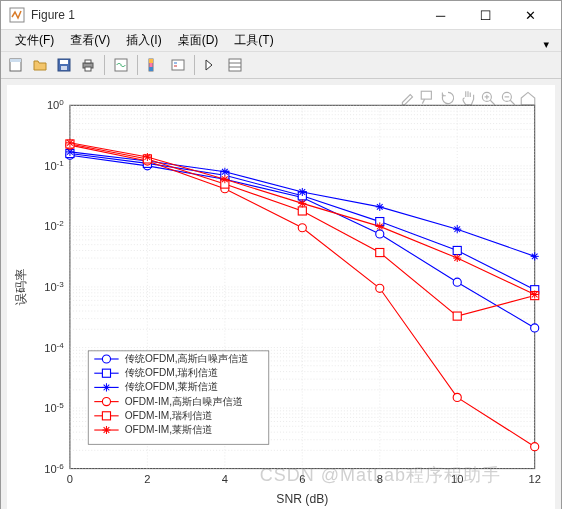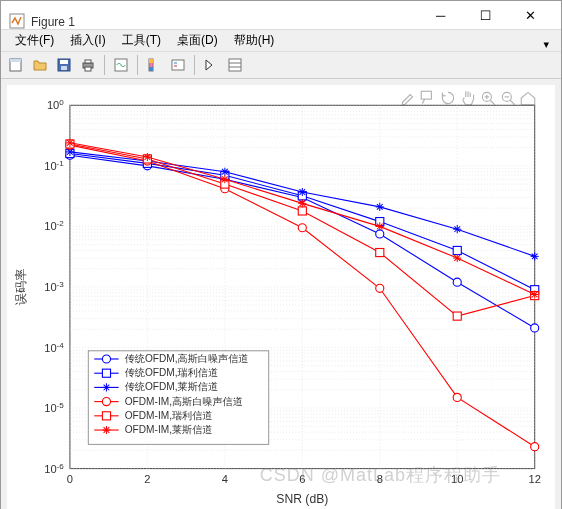--- a/index.html
+++ b/index.html
@@ -1,18 +1,18 @@
 <!DOCTYPE html>
 <html><head>
 <meta charset="utf-8">
 <style>
 *{box-sizing:border-box;margin:0;padding:0;font-family:"Microsoft YaHei","Segoe UI",sans-serif}
 body{background:#f0f0f0;width:562px;height:509px;overflow:hidden}
 .window{width:562px;height:509px;background:#fff;display:flex;flex-direction:column;border:1px solid #999}
-.titlebar{height:30px;background:#fff;display:flex;align-items:flex-end;padding:0 8px;border-bottom:1px solid #ddd}
+.titlebar{height:30px;background:#fff;display:flex;align-items:center;padding:0 8px;border-bottom:1px solid #ddd}
 .app-icon{width:16px;height:16px;margin-right:6px}
 .title{flex:1;font-size:12px;color:#333}
 .win-btns{display:flex;gap:0}
 .win-btn{width:45px;height:28px;display:flex;align-items:center;justify-content:center;font-size:13px;cursor:pointer}
 .menubar{height:24px;display:flex;align-items:flex-end;padding:0 6px;border-bottom:1px solid #ddd;background:#f0f0f0}
 .menu-item{padding:2px 8px;font-size:12px;cursor:pointer}
 .menu-arrow{margin-left:auto;font-size:11px;padding:0 6px;cursor:pointer}
 .toolbar{height:28px;display:flex;align-items:center;padding:2px 4px;border-bottom:1px solid #ccc;background:#f0f0f0;gap:2px}
 .tbtn{width:22px;height:22px;display:flex;align-items:center;justify-content:center;border:1px solid transparent;cursor:pointer}
 .tsep{width:1px;height:20px;background:#bbb;margin:0 3px}
@@ -43,24 +43,24 @@
   <span class="title">Figure 1</span>
   <div class="win-btns">
     <div class="win-btn">─</div>
     <div class="win-btn">☐</div>
     <div class="win-btn close">✕</div>
   </div>
 </div>
 
 <div class="menubar">
   <div class="menu-item">文件(F)</div>
+  <div class="menu-item">查看(V)</div>
   <div class="menu-item">插入(I)</div>
+  <div class="menu-item">桌面(D)</div>
   <div class="menu-item">工具(T)</div>
-  <div class="menu-item">桌面(D)</div>
-  <div class="menu-item">帮助(H)</div>
   <div class="menu-arrow">▾</div>
 </div>
 
 <div class="toolbar">
   <div class="tbtn">
         <svg width="16" height="16">
           <rect x="2" y="2" width="11" height="12" fill="#fff" stroke="#666"></rect>
           <rect x="2" y="2" width="11" height="3" fill="#cde"></rect>
         </svg>
       </div>

